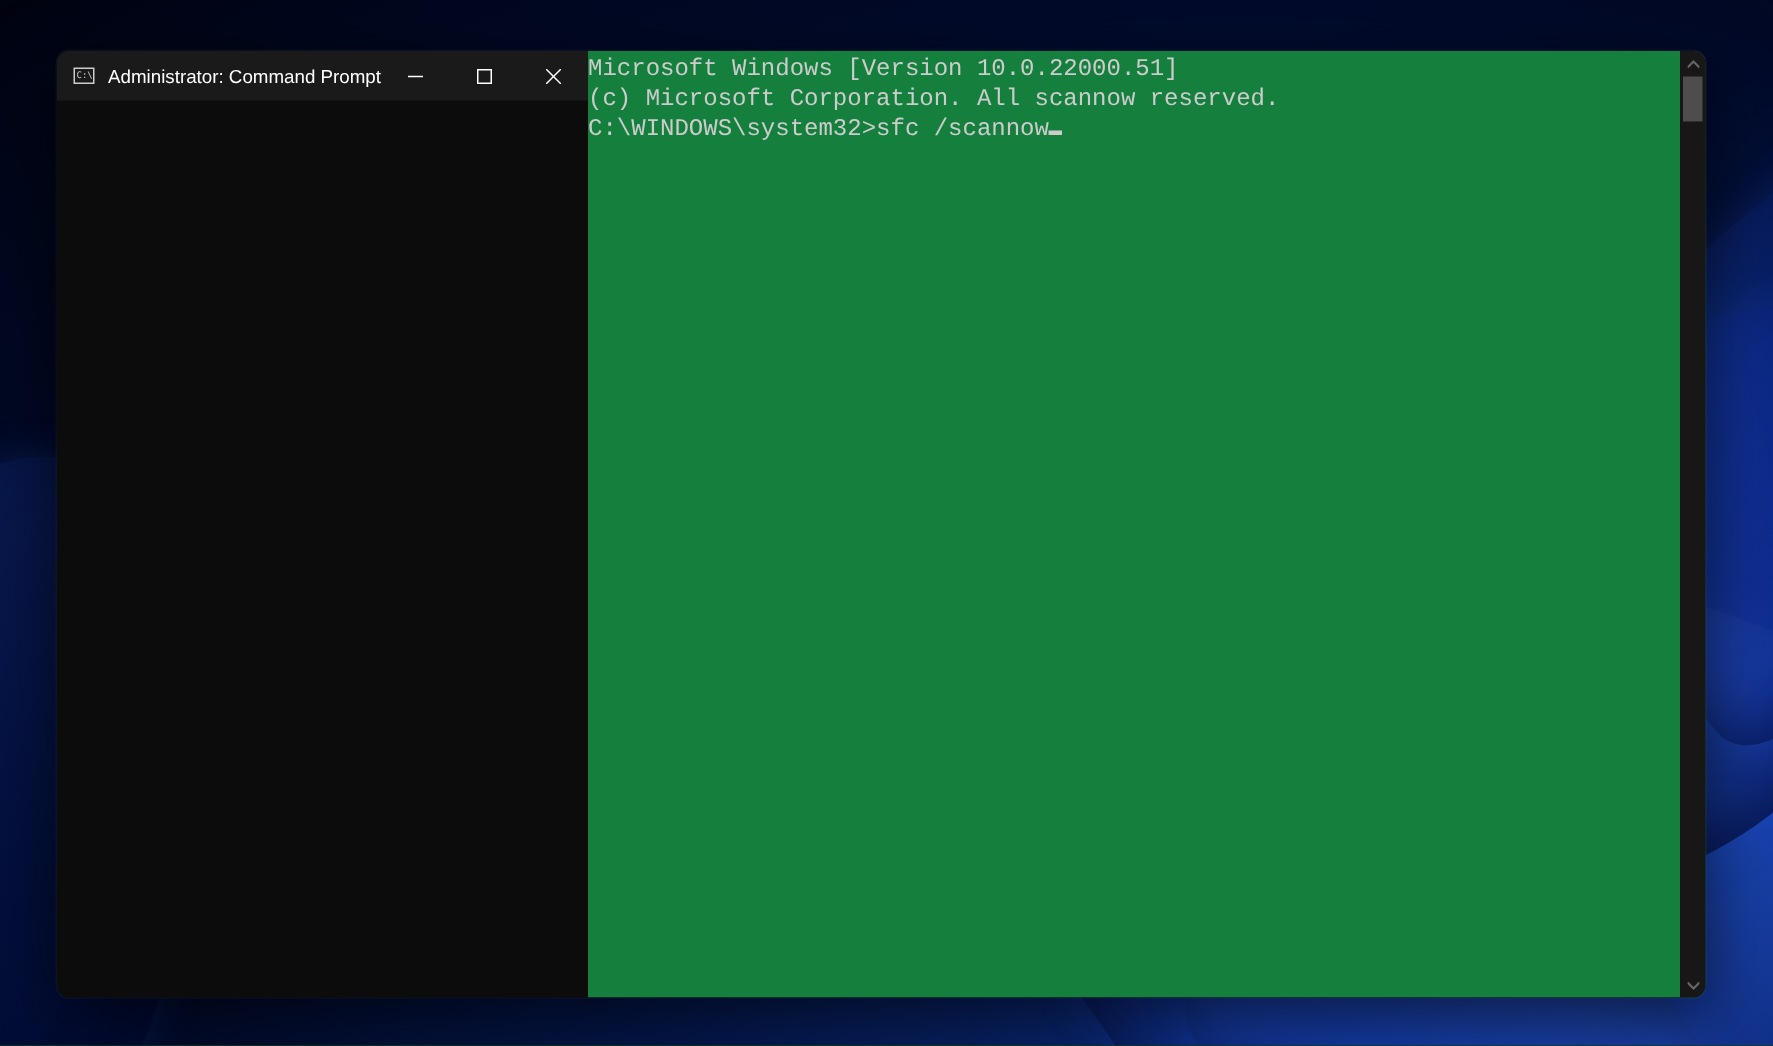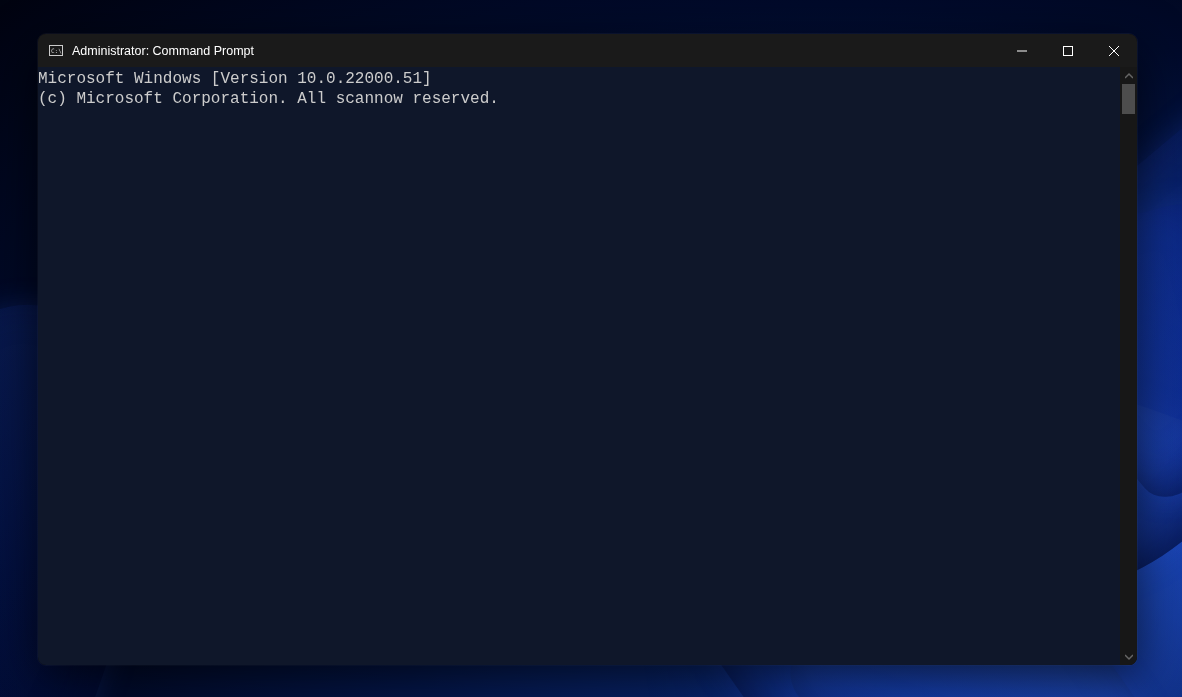--- a/index.html
+++ b/index.html
@@ -54,21 +54,21 @@
     .window {
       position: absolute;
       left: 38px;
       top: 34px;
       width: 1099px;
       height: 631px;
       background: #0c0c0c;
       border-radius: 8px;
       box-shadow: 0 15px 50px rgba(0,0,0,0.7), 0 0 0 1px rgba(255,255,255,0.05);
       display: flex;
-      flex-direction: column;
+      flex-direction: row;
       overflow: hidden;
     }
     
     .titlebar {
       height: 33px;
       background: #1a1a1a;
       display: flex;
       align-items: center;
       padding-left: 10px;
       flex-shrink: 0;
@@ -121,21 +121,21 @@
     }
     
     .win-btn svg {
       width: 10px;
       height: 10px;
     }
     
     .terminal-body {
       flex: 1;
       display: flex;
-      background: #0f172a;
+      background: #15803d;
       position: relative;
     }
     
     .terminal-content {
       flex: 1;
       padding: 2px 0 0 0;
       font-family: Consolas, "Courier New", monospace;
       font-size: 16px;
       line-height: 20px;
       color: #cccccc;
@@ -230,21 +230,21 @@
       <div class="win-btn close">
         <svg viewBox="0 0 10 10">
             <line x1="0" y1="0" x2="10" y2="10" stroke="currentColor" stroke-width="1"></line>
             <line x1="10" y1="0" x2="0" y2="10" stroke="currentColor" stroke-width="1"></line>
           </svg>
       </div>
     </div>
   </div>
 
   <div class="terminal-body">
-    <div class="terminal-content"><span class="term-line">Microsoft Windows [Version 10.0.22000.51]</span><span class="term-line">(c) Microsoft Corporation. All scannow reserved.</span><span class="term-line"></span></div>
+    <div class="terminal-content"><span class="term-line">Microsoft Windows [Version 10.0.22000.51]</span><span class="term-line">(c) Microsoft Corporation. All scannow reserved.</span><span class="term-line"></span><span class="prompt-line"><span>C:\WINDOWS\system32&gt;</span><span>sfc /scannow</span><span class="cursor"></span></span></div>
 
     <div class="scrollbar">
       <div class="scroll-arrow">
         <svg viewBox="0 0 8 8">
             <path d="M0 6 L4 2 L8 6" fill="none" stroke="currentColor" stroke-width="1.5"></path>
           </svg>
       </div>
       <div class="scroll-track">
         <div class="scroll-thumb"></div>
       </div>

